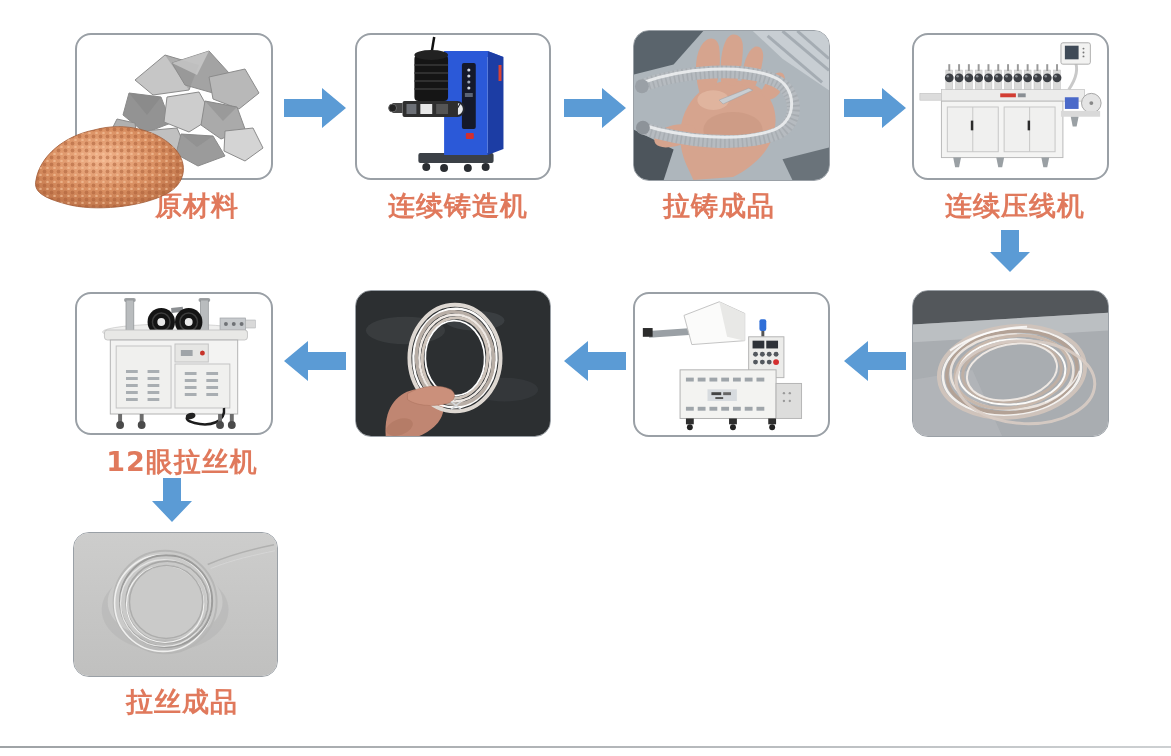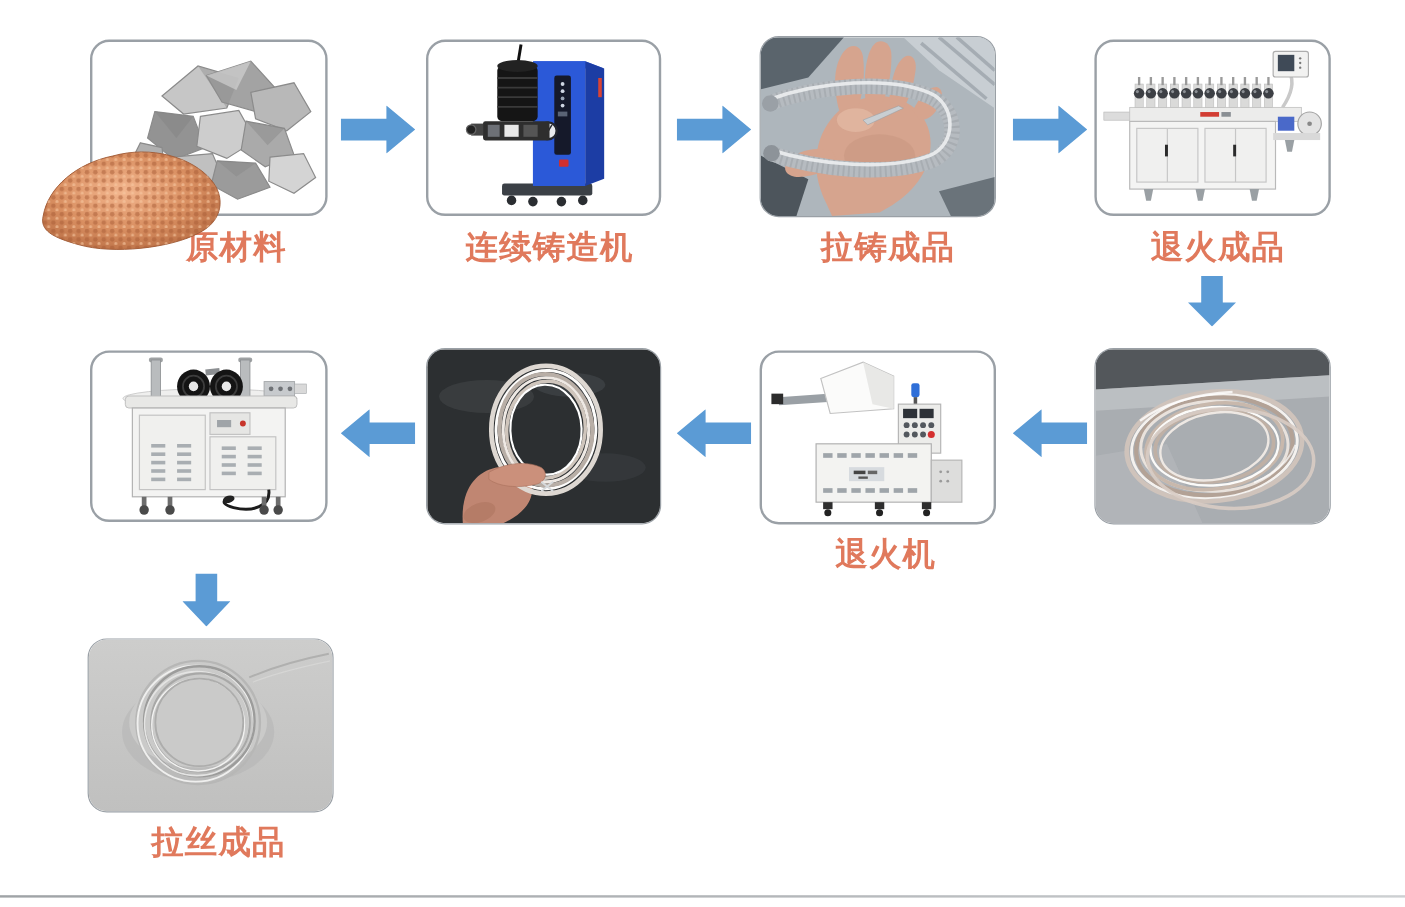--- a/index.html
+++ b/index.html
@@ -346,23 +346,23 @@
         <circle cx="92" cy="72" r="39" stroke="#f2f2f1" stroke-width="1.2"></circle>
         <circle cx="93" cy="70" r="37" stroke="#adadac" stroke-width="1.5"></circle>
         <path d="M135,32 C158,22 182,16 202,12" stroke="#b0b0af" stroke-width="1.6"></path>
         <path d="M138,36 C160,27 184,22 203,18" stroke="#d8d8d7" stroke-width="1" opacity=".8"></path>
       </g>
     </svg>
   </div>
 
   <div class="label" style="left:82px;top:188px;">原材料</div>
   <div class="label" style="left:343px;top:188px;">连续铸造机</div>
-  <div class="label" style="left:625px;top:188px;">拉铸成品</div>
-  <div class="label" style="left:900px;top:188px;">退火成品</div>
-  <div class="label" style="left:623px;top:444px;">退火机</div>
+  <div class="label" style="left:604px;top:188px;">拉铸成品</div>
+  <div class="label" style="left:900px;top:188px;">连续压线机</div>
+  <div class="label" style="left:67px;top:444px;">12眼拉丝机</div>
   <div class="label" style="left:67px;top:684px;">拉丝成品</div>
 
   <div class="arrow" style="left:284px;top:88px;">
     <svg width="62" height="40">
         <polygon points="0,11 38,11 38,0 62,20 38,40 38,29 0,29" fill="#5B9BD5"></polygon>
       </svg>
   </div>
   <div class="arrow" style="left:564px;top:88px;">
     <svg width="62" height="40">
         <polygon points="0,11 38,11 38,0 62,20 38,40 38,29 0,29" fill="#5B9BD5"></polygon>

